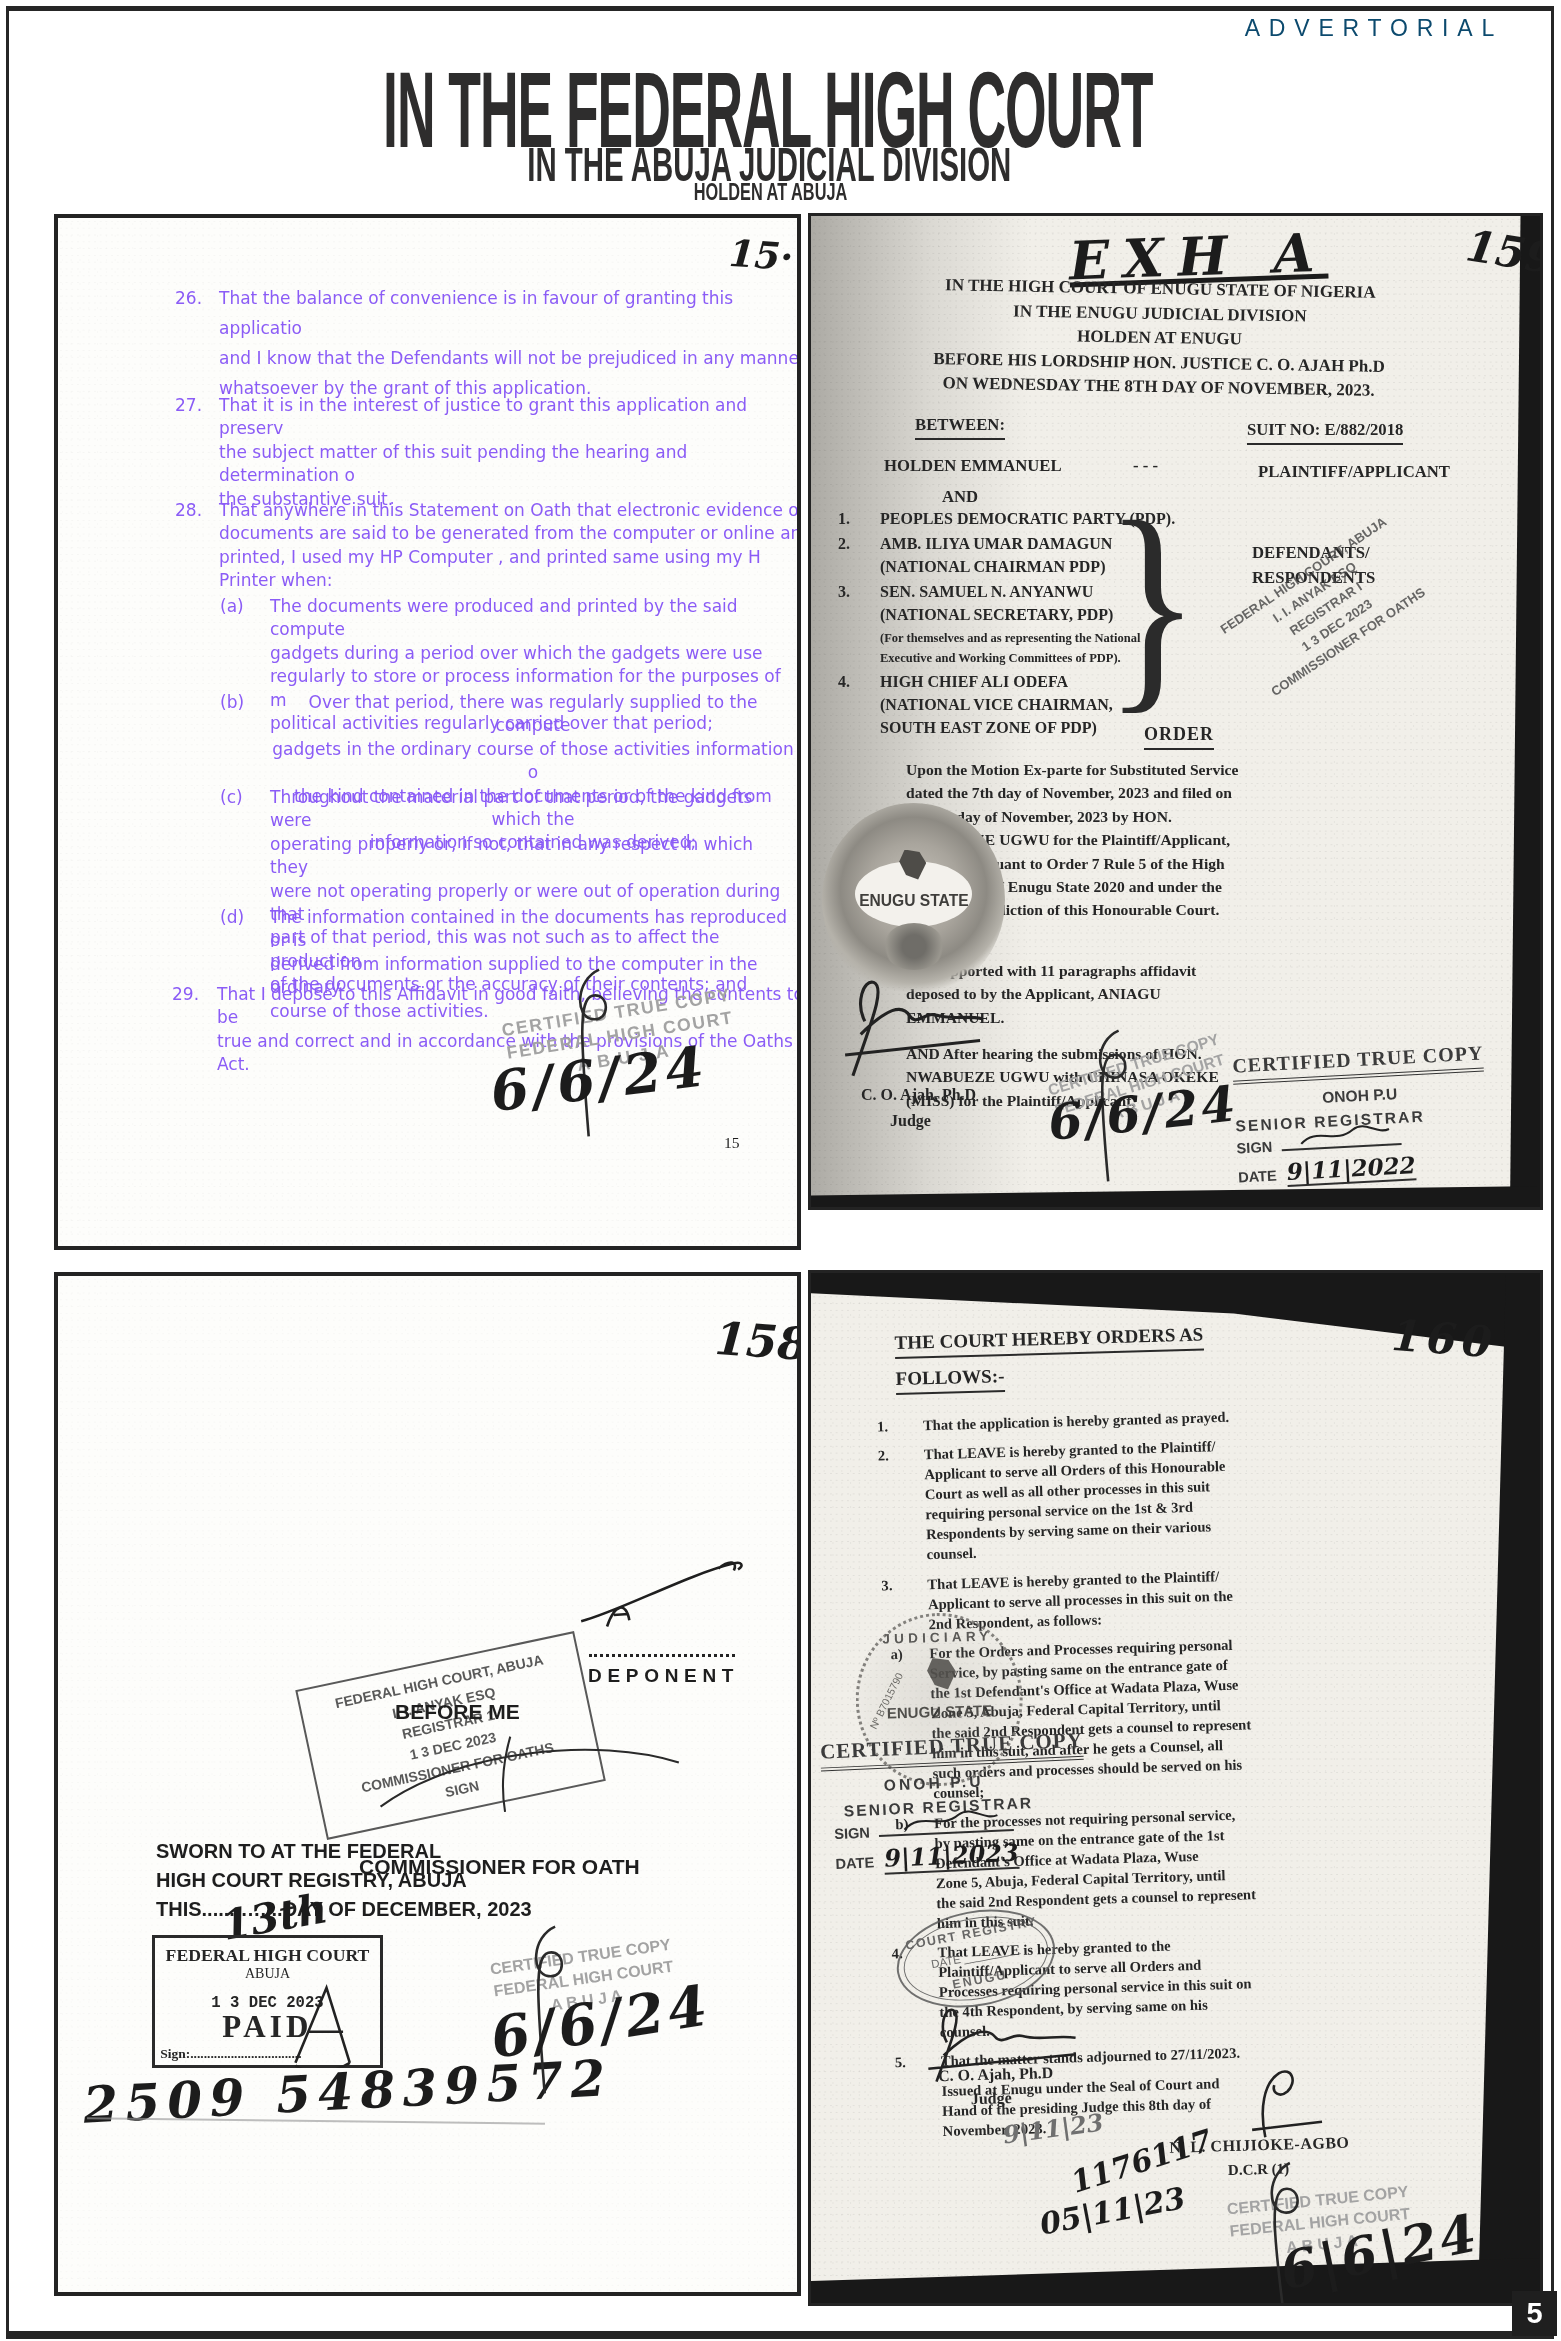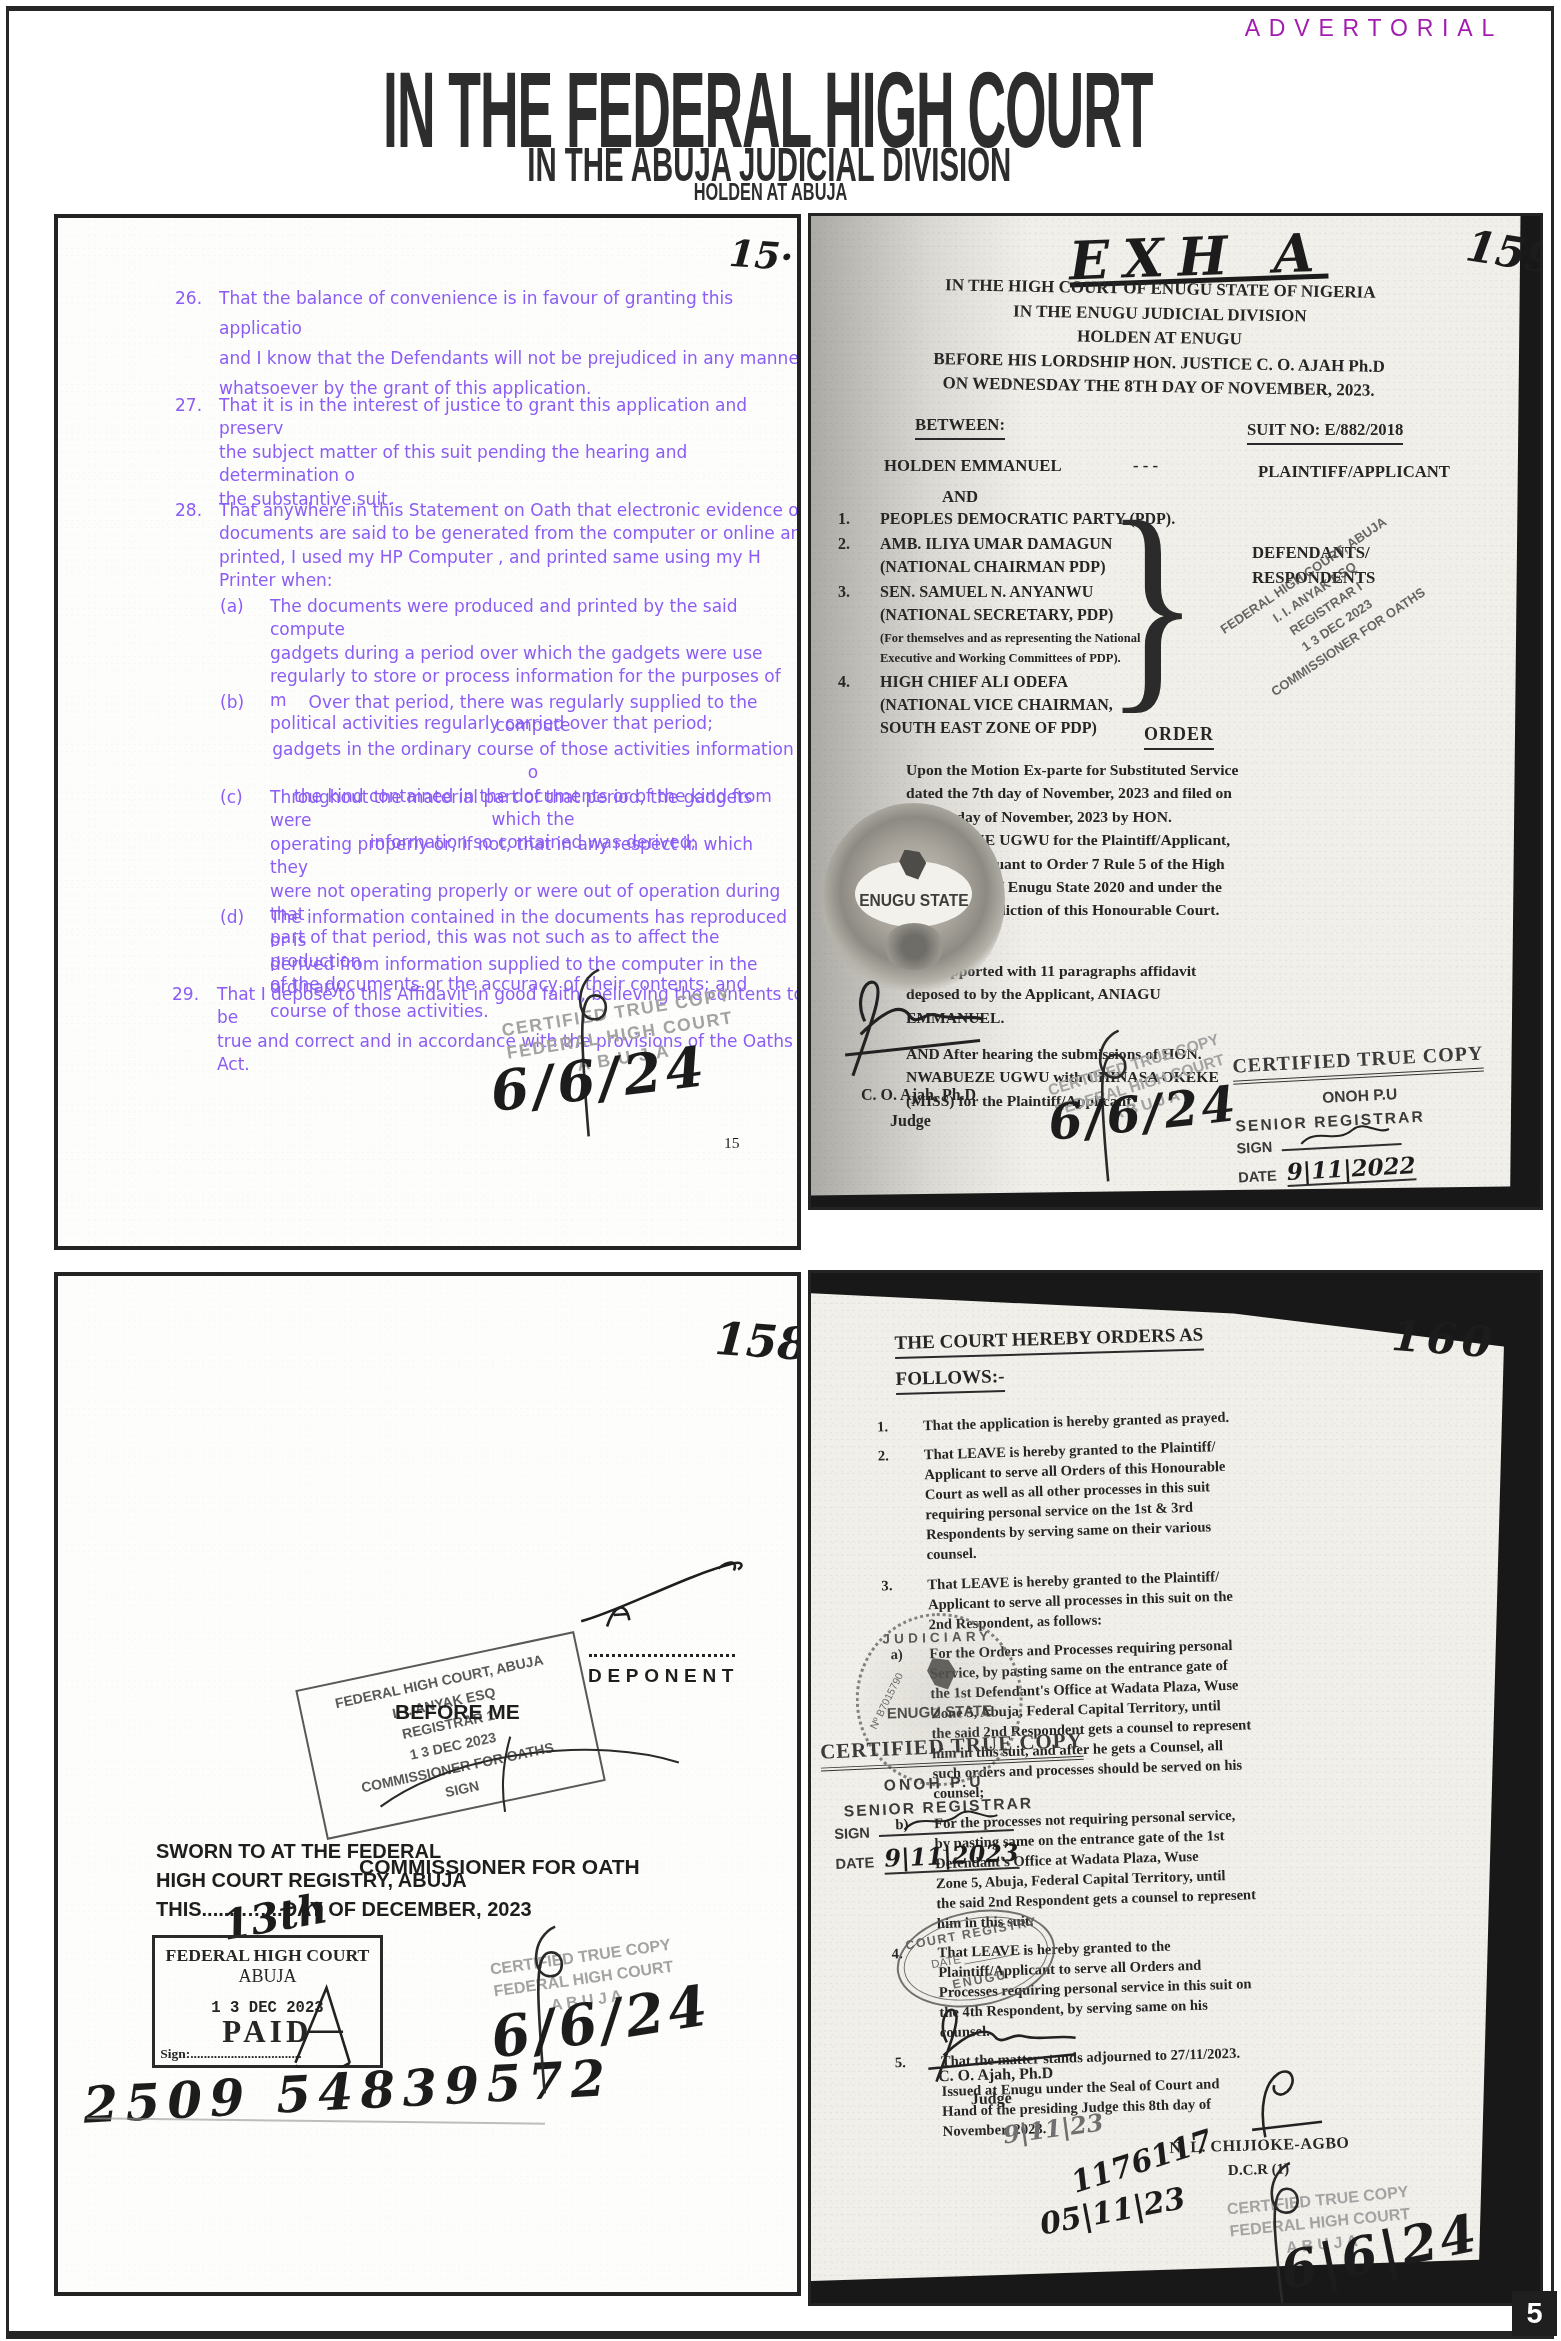--- a/index.html
+++ b/index.html
@@ -54,21 +54,21 @@
 </head>
 <body>
 
 <div id="canvas">
 
   <div class="frame" style="left:6.2px;top:6.2px;width:1548px;height:5.2px;"></div>
   <div class="frame" style="left:6.2px;top:6.2px;width:3.1px;height:2333px;"></div>
   <div class="frame" style="left:1551px;top:6.2px;width:3.1px;height:2333px;"></div>
   <div class="frame" style="left:6.2px;top:2331px;width:1548px;height:8.3px;"></div>
 
-  <div class="abs sans" style="right:58px;top:14.6px;font-size:23px;letter-spacing:8.8px;color:#a21caf;">ADVERTORIAL</div>
+  <div class="abs sans" style="right:58px;top:14.6px;font-size:23px;letter-spacing:8.8px;color:#0c4a6e;">ADVERTORIAL</div>
   <div class="abs sans b center" style="left:0;top:48px;width:1551px;font-size:107px;letter-spacing:-2.1px;transform:scaleX(.5);transform-origin:49% 50%;color:#2e2d2d;">IN THE FEDERAL HIGH COURT</div>
   <div class="abs sans b center" style="left:0;top:136px;width:1551px;font-size:49px;transform:scaleX(.6);transform-origin:49% 50%;color:#2e2d2d;">IN THE ABUJA JUDICIAL  DIVISION</div>
   <div class="abs sans b center" style="left:0;top:178px;width:1551px;font-size:24px;transform:scaleX(.68);transform-origin:49% 50%;color:#2e2d2d;">HOLDEN AT ABUJA</div>
 
   <div class="doc" style="left:54px;top:214px;width:739px;height:1028px;">
     <div class="noise" style="opacity:.25"></div>
     <div class="abs hand" style="left:671px;top:14.6px;font-size:37px;transform:rotate(4deg);">15·</div>
 
     <div class="d1-item loose" style="left:117px;top:65px;">
       <span class="num">26.</span>
@@ -279,21 +279,21 @@
 COMMISSIONER FOR OATHS
 SIGN</div>
     <div class="abs sans b" style="left:337px;top:424px;font-size:21px;">BEFORE ME</div>
     <svg class="abs" style="left:317px;top:458px;" width="312" height="83" viewBox="0 0 600 160">
       <path d="M10 140 C 160 30, 430 5, 585 55 M250 150 C 240 90, 250 40, 260 5" stroke="#2a2a2a" stroke-width="4" fill="none"></path>
     </svg>
     <div class="abs sans b" style="left:301px;top:579px;font-size:21px;">COMMISSIONER FOR OATH</div>
 
     <div class="abs" style="left:94px;top:659px;width:225px;height:127px;border:3.6px solid #2a2a2a;color:#262626;">
       <div class="serif b center" style="margin-top:7.3px;font-size:17.7px;">FEDERAL HIGH COURT</div>
-      <div class="serif center" style="font-size:18px;">ABUJA</div>
+      <div class="serif center" style="font-size:14px;">ABUJA</div>
       <div class="mono b center" style="margin-top:11.4px;font-size:15.6px;">1 3  DEC   2023</div>
       <div class="serif b center" style="font-size:31px;letter-spacing:4.2px;line-height:30px;">PAID</div>
       <div class="serif b" style="position:absolute;left:5.2px;bottom:3.1px;font-size:13.5px;">Sign:.................................</div>
       <svg class="abs" style="left:130px;top:42px;" width="83" height="88" viewBox="0 0 160 170">
         <path d="M20 160 L80 15 L125 160 M45 100 L112 100 M125 160 C 85 185, 40 180, 20 165" stroke="#222" stroke-width="5" fill="none"></path>
       </svg>
     </div>
 
     <div class="abs hand" style="left:25px;top:786px;font-size:50px;letter-spacing:7.3px;transform:rotate(-3deg);">2509 54839572</div>
 

